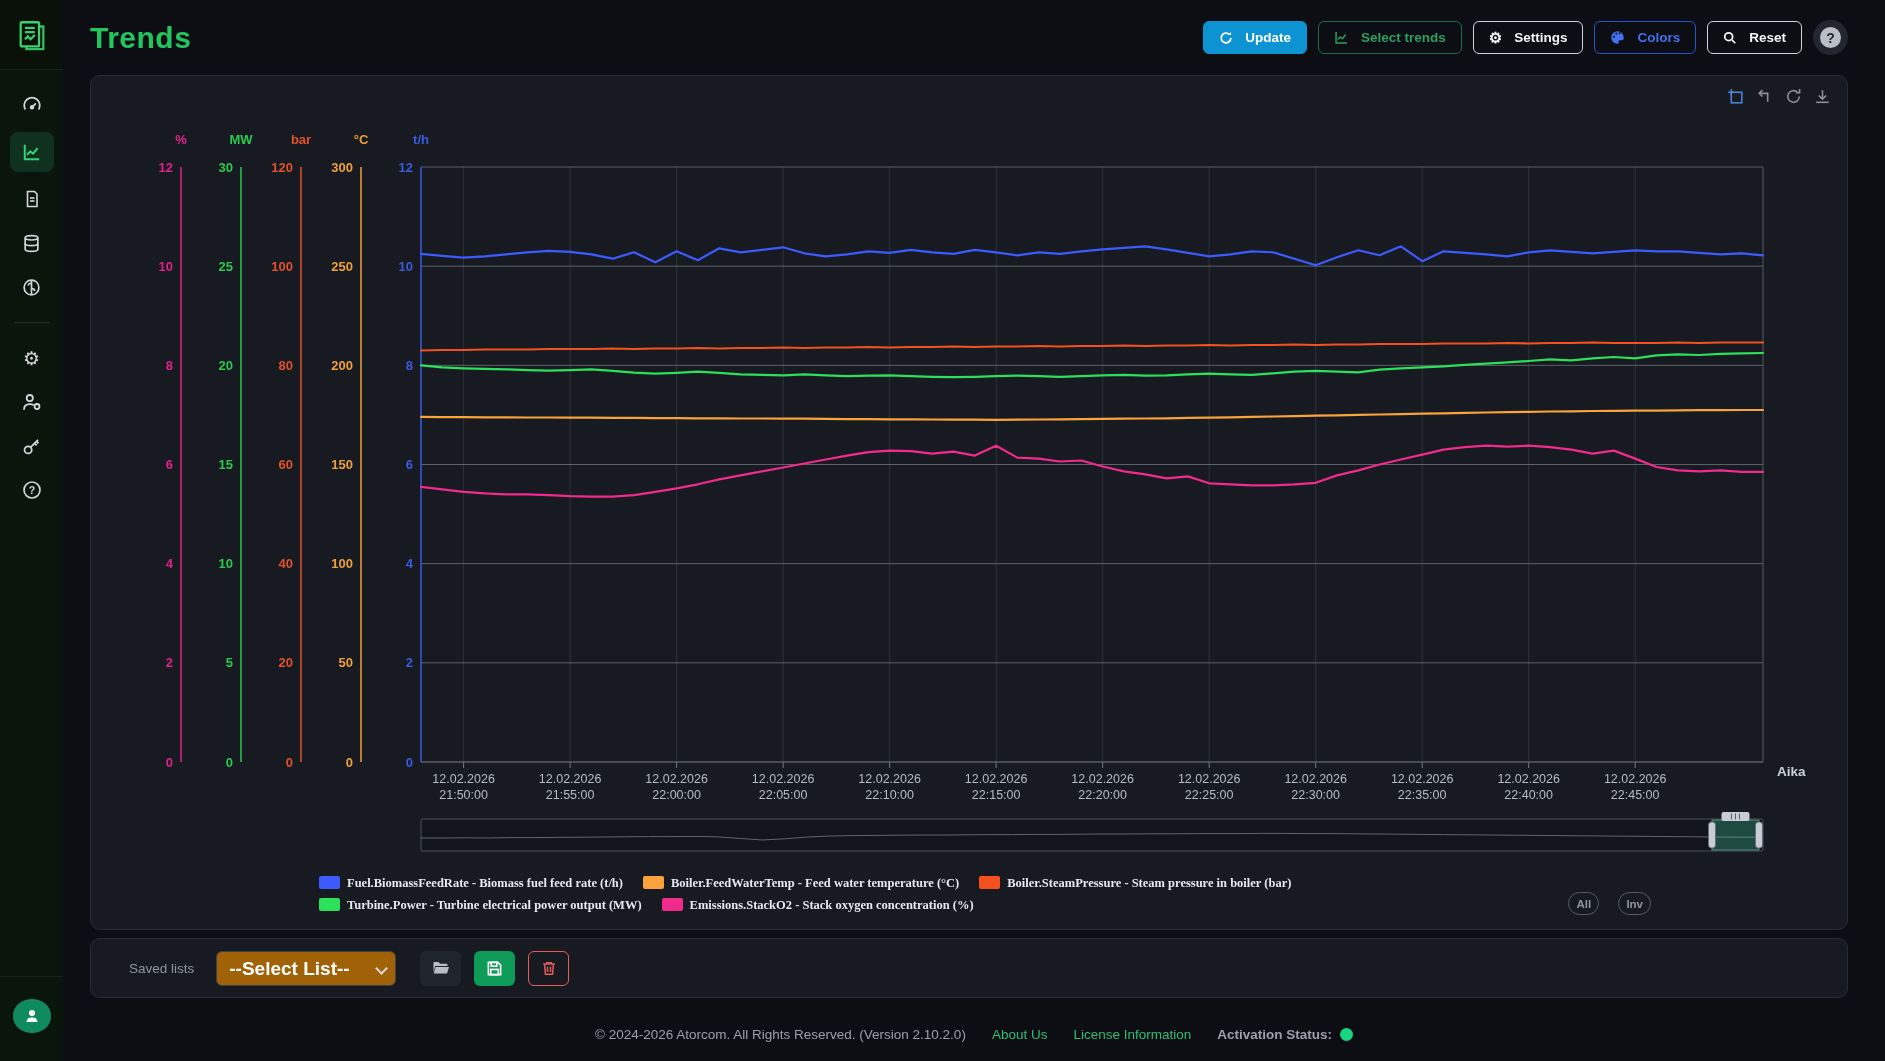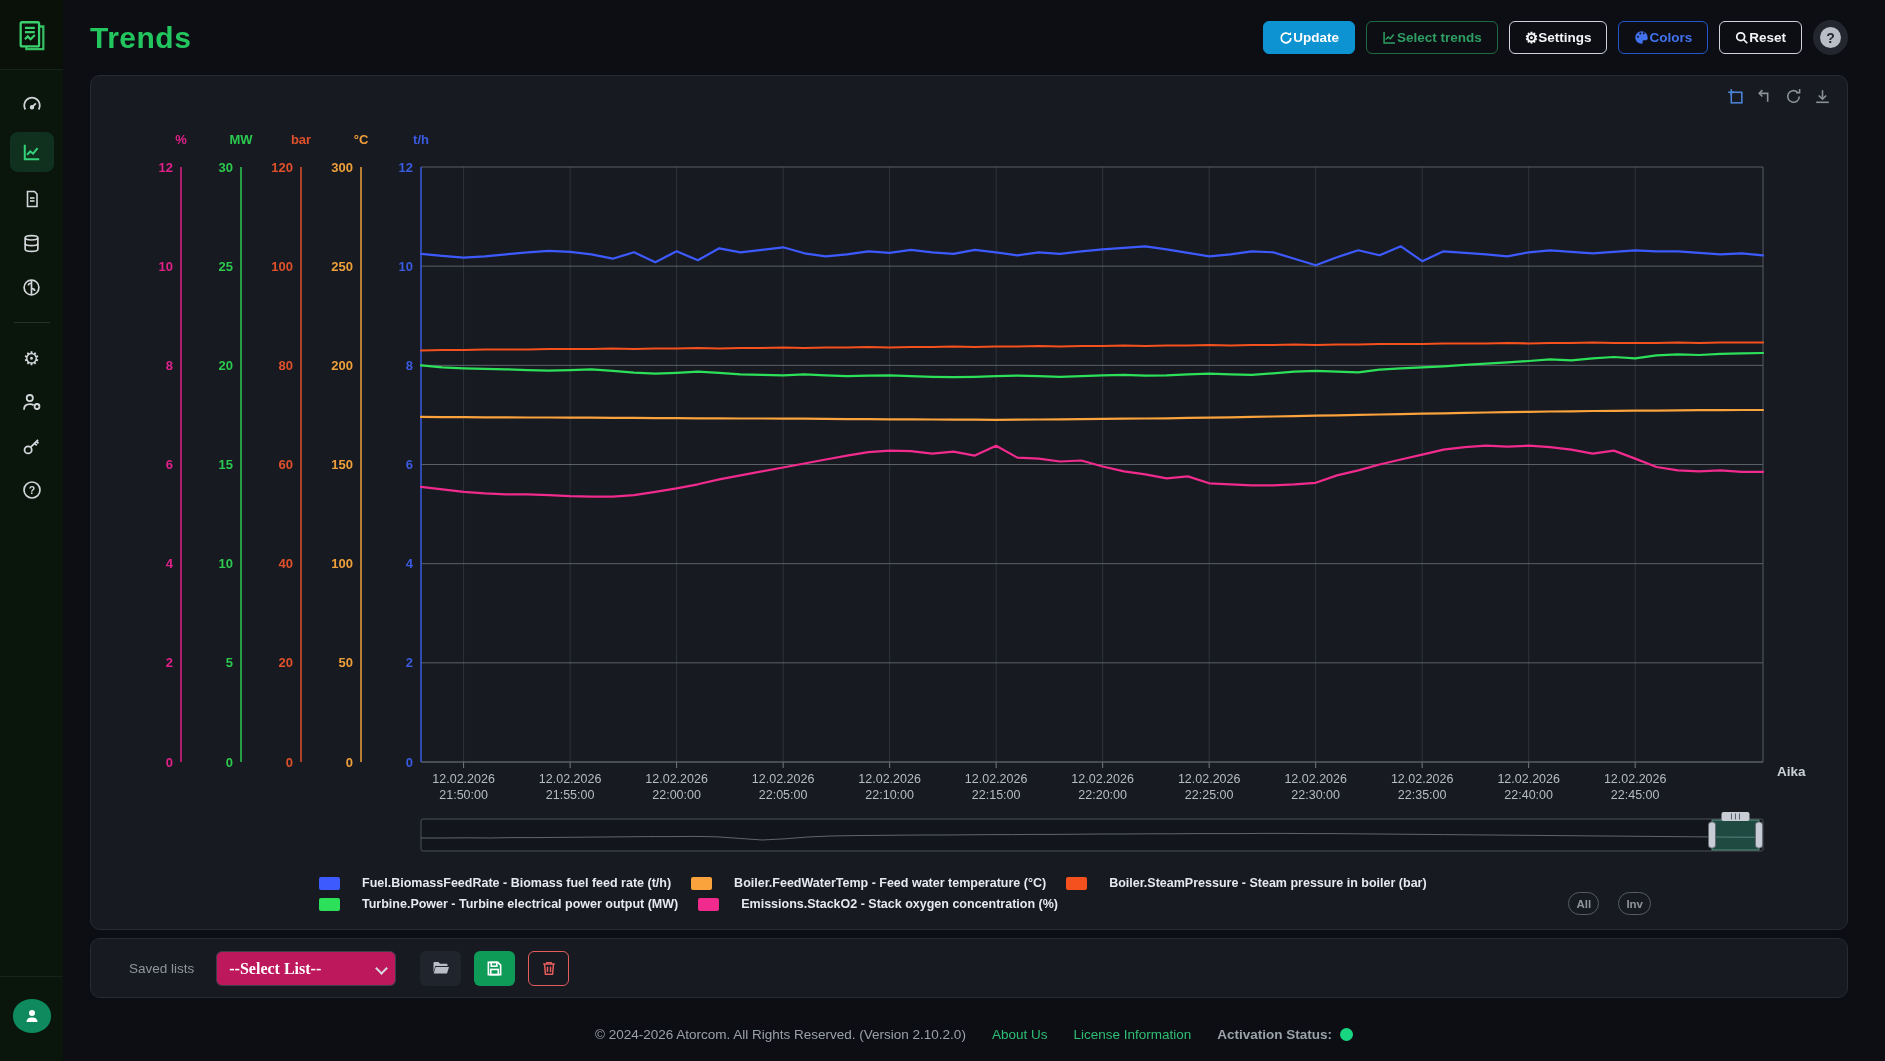--- a/index.html
+++ b/index.html
@@ -15,50 +15,50 @@
   .sb-divider { width:36px; height:1px; background:#263129; margin:8px 0; }
   .sb-bottom { margin-top:auto; width:63px; border-top:1px solid #16231a; padding:22px 0 28px 0; display:flex; justify-content:center; }
   .avatar-btn { width:38px; height:34px; border-radius:50%/48%; background:#0e8a5e; border:none; display:flex; align-items:center; justify-content:center; cursor:pointer; }
   .gear-glyph { font-size:19px; line-height:1; }
   .gear-glyph.small { font-size:15px; }
 
   
   .main-header { position:absolute; left:63px; top:0; width:1822px; height:75px; display:flex; align-items:center; }
   .page-title { margin-left:27px; font-size:30px; font-weight:700; color:#22c55e; letter-spacing:0.5px; }
   .hdr-buttons { margin-left:auto; margin-right:37px; display:flex; align-items:center; gap:11px; }
-  .btn { display:inline-flex; align-items:center; gap:0; height:33px; padding:0 15px; border-radius:6px; font-size:13.5px; font-weight:700; background:transparent; border:1px solid; cursor:pointer; font-family:inherit; }
+  .btn { display:inline-flex; align-items:center; gap:12px; height:33px; padding:0 15px; border-radius:6px; font-size:13.5px; font-weight:700; background:transparent; border:1px solid; cursor:pointer; font-family:inherit; }
   .btn-update { background:#0d93d2; border-color:#0d93d2; color:#fff; }
   .btn-trends { border-color:#1c6b43; color:#2e9e63; }
   .btn-settings { border-color:#ced3da; color:#f2f4f6; }
   .btn-colors { border-color:#2456cc; color:#4272f0; }
   .btn-reset { border-color:#ced3da; color:#f2f4f6; }
   .help-circle { width:35px; height:35px; border-radius:50%; background:#23262e; border:none; display:flex; align-items:center; justify-content:center; cursor:pointer; }
   .help-inner { width:21px; height:21px; border-radius:50%; background:#b9bec6; color:#23262e; font-weight:700; font-size:14px; display:flex; align-items:center; justify-content:center; }
 
   
   .card { position:absolute; background:#171a21; border:1px solid #272b34; border-radius:10px; }
   .chart-card { left:90px; top:75px; width:1758px; height:855px; }
   #chart { position:absolute; left:0; top:0; }
   .toolbox { position:absolute; top:10px; right:14px; display:flex; gap:9px; z-index:3; }
   .tb-btn { width:20px; height:20px; background:none; border:none; cursor:pointer; color:#8b9099; padding:0; }
   .tb-btn.active { color:#4d82d6; }
 
   .legend { position:absolute; left:0; top:800px; width:100%; display:flex; justify-content:center; pointer-events:none; }
   .legend-inner { width:fit-content; max-width:1300px; display:flex; flex-wrap:wrap; column-gap:20px; row-gap:7px; pointer-events:auto; }
-  .lg-item { display:flex; align-items:center; gap:22px; cursor:pointer; }
+  .lg-item { display:flex; align-items:flex-start; gap:7px; cursor:pointer;font-family:Liberation Serif, serif; }
   .lg-sw { width:21px; height:13px; border-radius:2px; display:inline-block; }
   .lg-lbl { font-size:12.5px; font-weight:700; color:#e6e9ed; }
   .legend-actions { position:absolute; right:196px; top:816px; display:flex; gap:19px; z-index:3; }
   .pill { min-width:31px; height:23px; border-radius:12px; background:transparent; border:1px solid #565b64; color:#8f949c; font-size:11.5px; font-weight:700; cursor:pointer; padding:0 7px; font-family:inherit; }
 
   
   .lists-card { left:90px; top:938px; width:1758px; height:60px; display:flex; align-items:center; }
   .lists-label { margin-left:38px; font-size:13.5px; color:#8f969e; }
   .select-wrap { position:relative; margin-left:22px; }
-  .select-wrap select { appearance:none; -webkit-appearance:none; width:180px; height:35px; background:#be185d; border:1px solid #3a3f49; border-radius:6px; color:#ffffff; font-size:16px; font-weight:700; padding:0 30px 0 12px; font-family:Liberation Serif, serif; cursor:pointer; }
+  .select-wrap select { appearance:none; -webkit-appearance:none; width:180px; height:35px; background:#a16207; border:1px solid #3a3f49; border-radius:6px; color:#ffffff; font-size:19px; font-weight:700; padding:0 30px 0 12px; font-family:Liberation Sans, sans-serif; cursor:pointer; }
   .select-chev { position:absolute; right:10px; top:13px; width:9px; height:9px; border-right:2px solid #d7dbe0; border-bottom:2px solid #d7dbe0; transform:rotate(45deg); pointer-events:none; }
   .icon-btn { width:41px; height:35px; border-radius:6px; display:flex; align-items:center; justify-content:center; cursor:pointer; border:none; }
   .btn-folder { background:#20242c; margin-left:24px; color:#b9bec6; }
   .btn-save { background:#0e9a57; margin-left:13px; color:#ffffff; }
   .btn-del { background:transparent; border:1px solid #e35d5d; margin-left:13px; color:#e35d5d; }
 
   
   .footer { position:absolute; left:63px; top:1014px; width:1822px; height:40px; display:flex; align-items:center; justify-content:center; gap:26px; font-size:13.5px; }
   .copyright { color:#9aa1a9; }
   .f-link { color:#2fbe76; cursor:pointer; text-decoration:none; }

